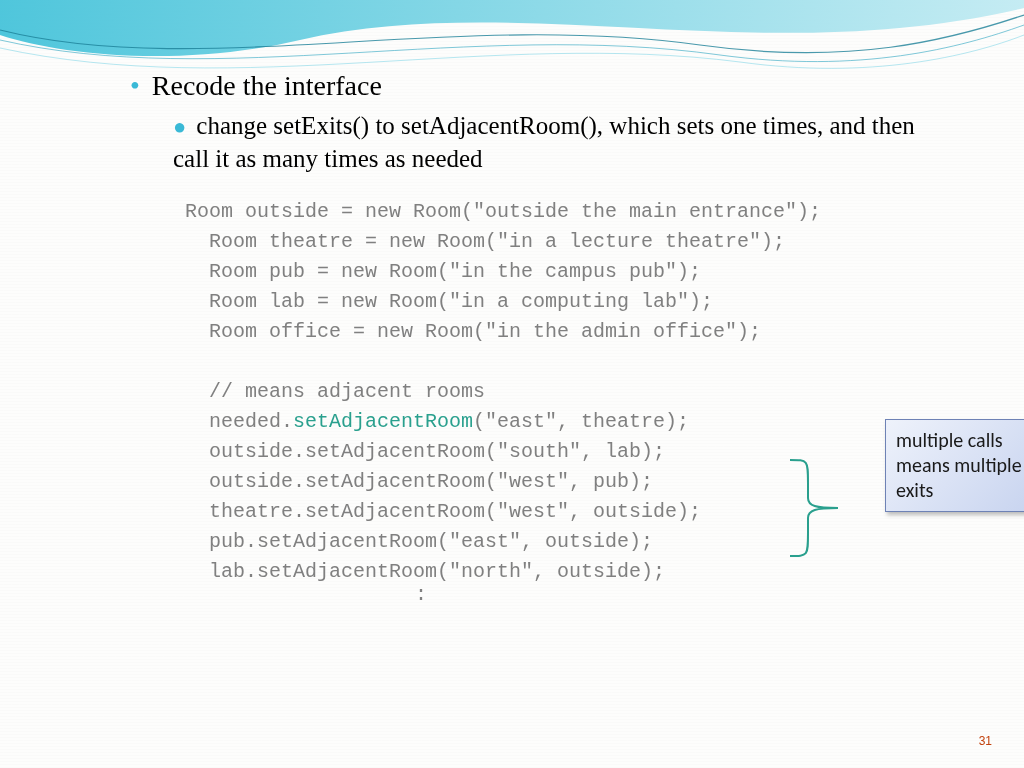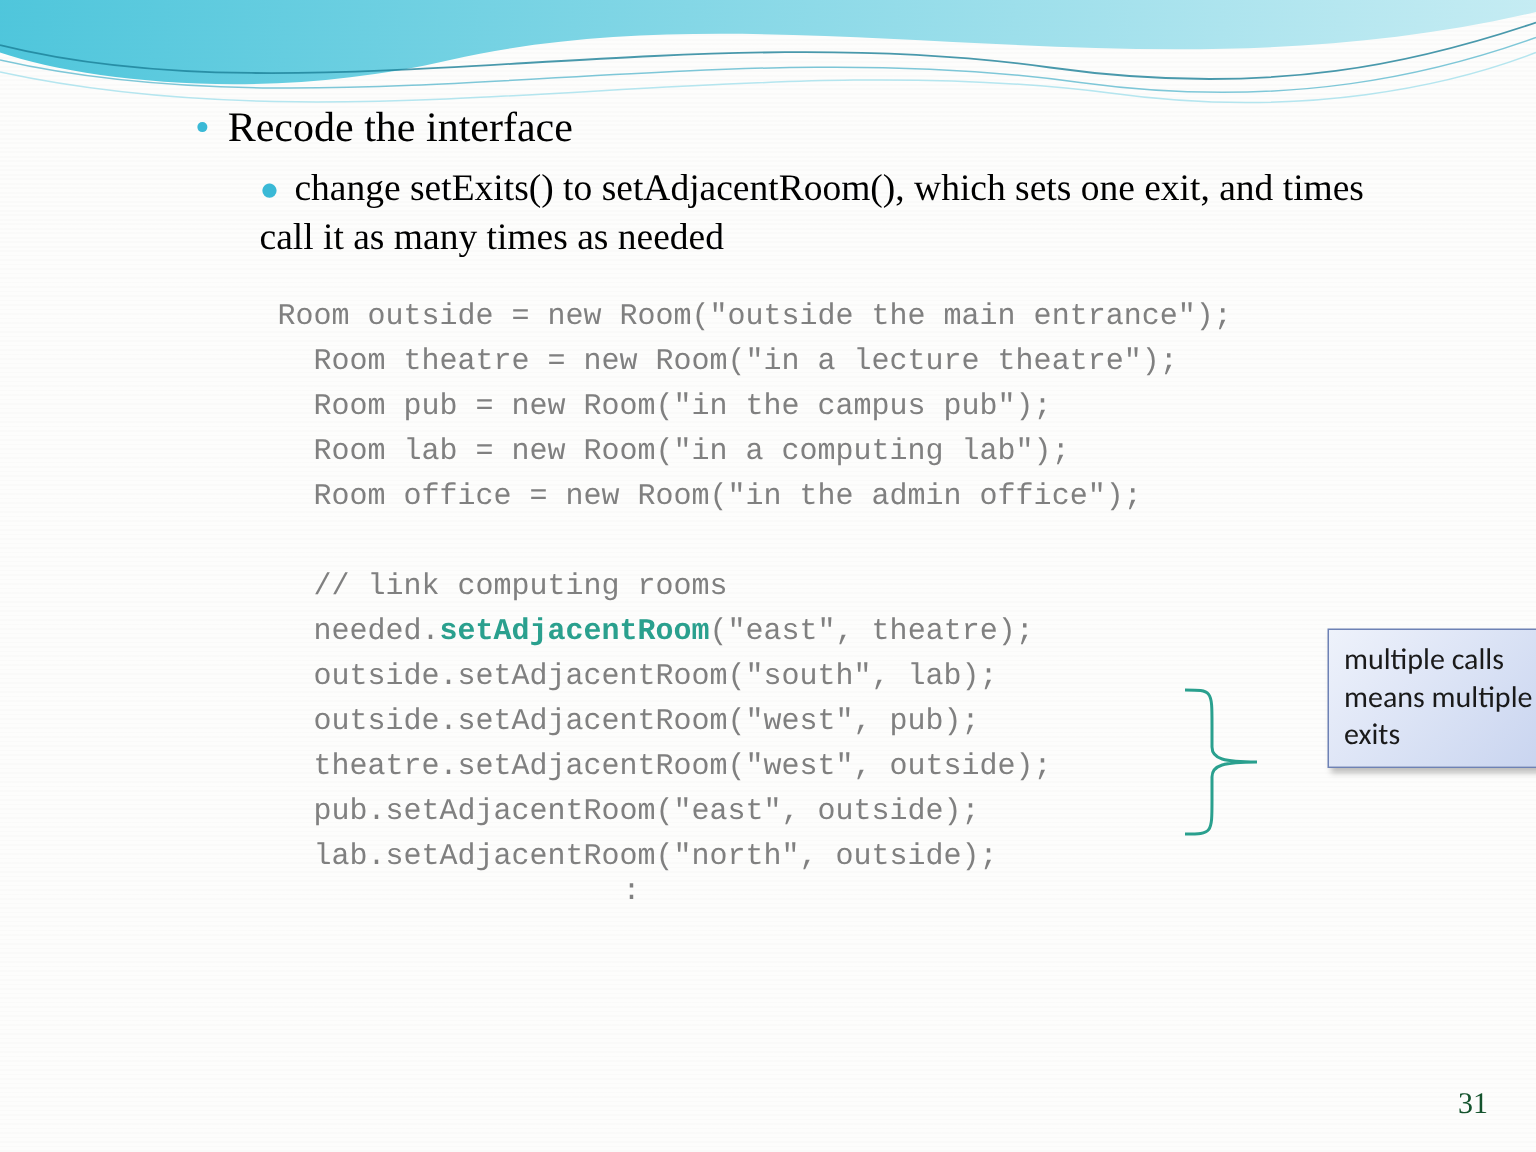--- a/index.html
+++ b/index.html
@@ -4,24 +4,24 @@
 <style>
   html,body{margin:0;padding:0;width:1024px;height:768px;overflow:hidden;font-family:Georgia,'Times New Roman',serif;background:#fdfdfc}
   body{background-image:repeating-linear-gradient(0deg,rgba(0,0,0,.012) 0 1px,transparent 1px 3px)}
   .wave-wrap{position:absolute;top:0;left:0;width:1024px;height:140px;pointer-events:none}
   .content{position:absolute;left:0;top:70px;width:884px}
   .lvl1{margin:0 0 8px 130px;font-size:28px;color:#000}
   .lvl1 .disc{color:#3ab9d6;margin-right:12px}
   .lvl2{margin:0 0 22px 173px;font-size:25px;color:#000;line-height:1.3;width:770px}
   .lvl2 .disc{color:#3ab9d6;margin-right:10px;font-size:22px}
   .code{font-family:'Courier New',monospace;font-size:20px;color:#808080;line-height:1.5;margin-left:185px;white-space:pre}
-  .code .hl{color:#2aa08e;font-weight:bold}
+  .code .hl{color:#2aa08e;font-weight:normal}
   .callout{position:absolute;left:885px;top:419px;width:132px;background:linear-gradient(135deg,#eef2fb 0%,#c7d3ef 100%);border:1px solid #6e82b5;padding:8px 10px;font-family:Calibri,Arial,sans-serif;font-size:20px;color:#1a1a1a;line-height:1.25;box-shadow:2px 3px 4px rgba(0,0,0,.25)}
   .bracket{position:absolute;left:788px;top:458px;width:55px;height:100px}
-  .pagenum{position:absolute;right:32px;bottom:20px;font-family:Liberation Serif, serif;font-size:20px;color:#14532d}
+  .pagenum{position:absolute;right:32px;bottom:20px;font-family:Liberation Sans, sans-serif;font-size:12px;color:#c2410c}
   .colon-cont{font-family:'Courier New',monospace;font-size:20px;color:#808080;margin-left:415px;margin-top:-4px}
 </style>
 </head>
 <body>
 
 <div class="wave-wrap">
   <svg width="1024" height="140" viewBox="0 0 1024 140">
     <defs>
       <linearGradient id="g1" x1="0" y1="0" x2="1" y2="0">
         <stop offset="0" stop-color="#3cc0d8"></stop>
@@ -30,29 +30,29 @@
     </defs>
     <path d="M0,0 L1024,0 L1024,8 C760,70 520,-10 300,40 C180,68 60,55 0,35 Z" fill="url(#g1)" opacity="0.9"></path>
     <path d="M0,30 C200,80 450,10 700,45 C850,66 950,40 1024,15" stroke="#1b7f97" stroke-width="1.2" fill="none" opacity="0.8"></path>
     <path d="M0,40 C220,90 470,20 720,55 C860,74 960,48 1024,25" stroke="#2aa3bf" stroke-width="1" fill="none" opacity="0.6"></path>
     <path d="M0,48 C240,100 490,30 740,62 C870,80 970,56 1024,35" stroke="#6ed0e3" stroke-width="1" fill="none" opacity="0.5"></path>
   </svg>
 </div>
 
 <div class="content">
   <div class="lvl1"><span class="disc">•</span><span>Recode the interface</span></div>
-  <div class="lvl2"><span class="disc">●</span><span>change setExits() to setAdjacentRoom(), which sets one exit, and times call it as many times as needed</span></div>
+  <div class="lvl2"><span class="disc">●</span><span>change setExits() to setAdjacentRoom(), which sets one times, and then call it as many times as needed</span></div>
 
   <div class="code"><span>Room outside = new Room("outside the main entrance");</span>
 <span>  Room theatre = new Room("in a lecture theatre");</span>
 <span>  Room pub = new Room("in the campus pub");</span>
 <span>  Room lab = new Room("in a computing lab");</span>
 <span>  Room office = new Room("in the admin office");</span>
 <span></span>
-<span>  // link computing rooms</span>
+<span>  // means adjacent rooms</span>
 <span>  needed.</span><span class="hl">setAdjacentRoom</span><span>("east", theatre);</span>
 <span>  outside.setAdjacentRoom("south", lab);</span>
 <span>  outside.setAdjacentRoom("west", pub);</span>
 <span>  theatre.setAdjacentRoom("west", outside);</span>
 <span>  pub.setAdjacentRoom("east", outside);</span>
 <span>  lab.setAdjacentRoom("north", outside);</span></div>
   <div class="colon-cont">:</div>
 </div>
 
 <svg class="bracket" viewBox="0 0 55 100">

